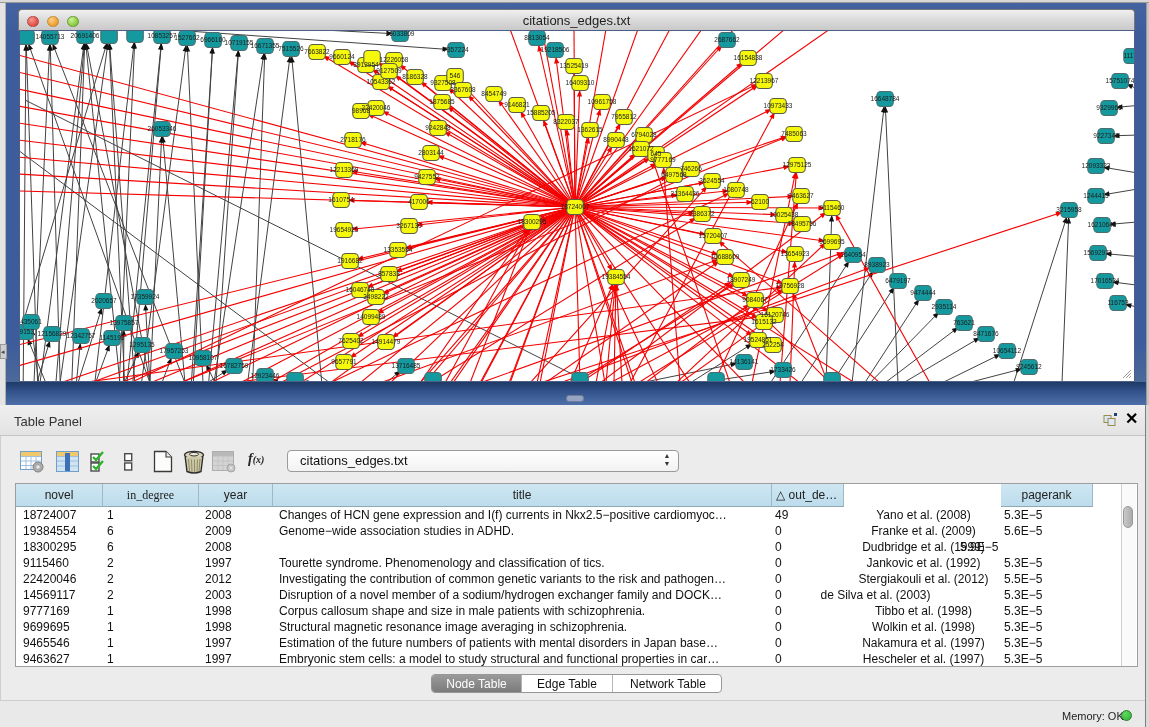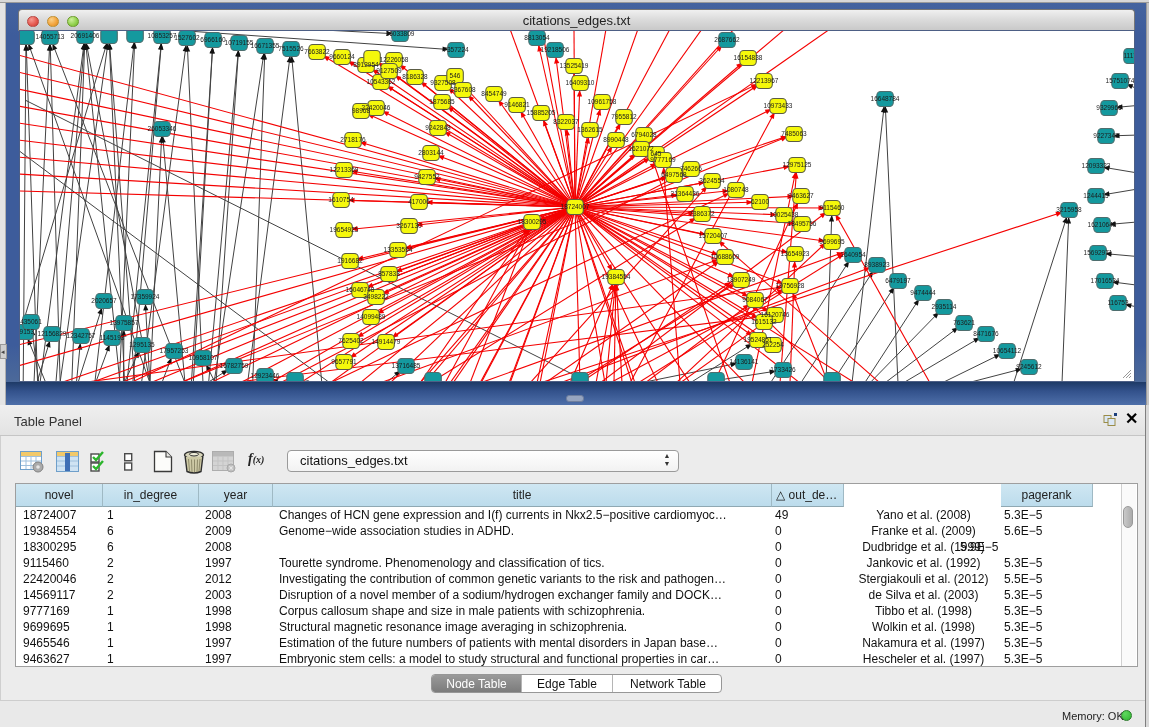--- a/index.html
+++ b/index.html
@@ -852,21 +852,21 @@
       </g>
       <circle cx="19" cy="18" r="4" fill="#bfbfbf" stroke="#a8a8a8"></circle>
       <path d="M17.4 16.4 l3.2 3.2 M20.6 16.4 l-3.2 3.2" stroke="#e8e8e8" stroke-width="1.2"></path>
     </svg>
 <div class="abs ticon" style="left:248px; top:451px; font-size:14px; font-style:italic; color:#222; font-family:'Liberation Serif',serif; font-weight:bold;">f<span style="font-size:10px">(x)</span></div>
 <div class="abs" id="dropdown">citations_edges.txt</div>
 <div class="abs" id="spin">▲<br>▼</div>
 
 <div class="abs" id="tbl"></div>
 <div class="hcell" style="left:16px; width:87px;">novel</div>
-<div class="hcell" style="left:103px; width:96px;">in_degree</div>
+<div class="hcell" style="left:103px; width:96px;font-family:Liberation Serif, serif;">in_degree</div>
 <div class="hcell" style="left:199px; width:74px;">year</div>
 <div class="hcell" style="left:273px; width:499px;">title</div>
 <div class="hcell" style="left:772px; width:72px; text-align:left; padding-left:4px;">△ out_de…</div>
 <div class="hcell" style="left:1001px; width:92px;">pagerank</div>
 <div class="trow" style="top:507px">
 <span style="left:23px">18724007</span>
       <span style="left:107px">1</span>
       <span style="left:205px">2008</span>
       <span style="left:279px">Changes of HCN gene expression and I(f) currents in Nkx2.5−positive cardiomyoc…</span>
       <span style="left:775px">49</span>
@@ -907,21 +907,21 @@
       <span style="left:775px">0</span>
       <span class="ctr" style="left:846px;width:155px">Stergiakouli et al. (2012)</span>
       <span style="left:1004px">5.5E−5</span>
     </div>
 <div class="trow" style="top:587px">
 <span style="left:23px">14569117</span>
       <span style="left:107px">2</span>
       <span style="left:205px">2003</span>
       <span style="left:279px">Disruption of a novel member of a sodium/hydrogen exchanger family and DOCK…</span>
       <span style="left:775px">0</span>
-      <span class="ctr" style="left:846px;width:155px">de Silva et al. (2003)</span>
+      <span class="ctr" style="left:798px;width:155px">de Silva et al. (2003)</span>
       <span style="left:1004px">5.3E−5</span>
     </div>
 <div class="trow" style="top:603px">
 <span style="left:23px">9777169</span>
       <span style="left:107px">1</span>
       <span style="left:205px">1998</span>
       <span style="left:279px">Corpus callosum shape and size in male patients with schizophrenia.</span>
       <span style="left:775px">0</span>
       <span class="ctr" style="left:846px;width:155px">Tibbo et al. (1998)</span>
       <span style="left:1004px">5.3E−5</span>

